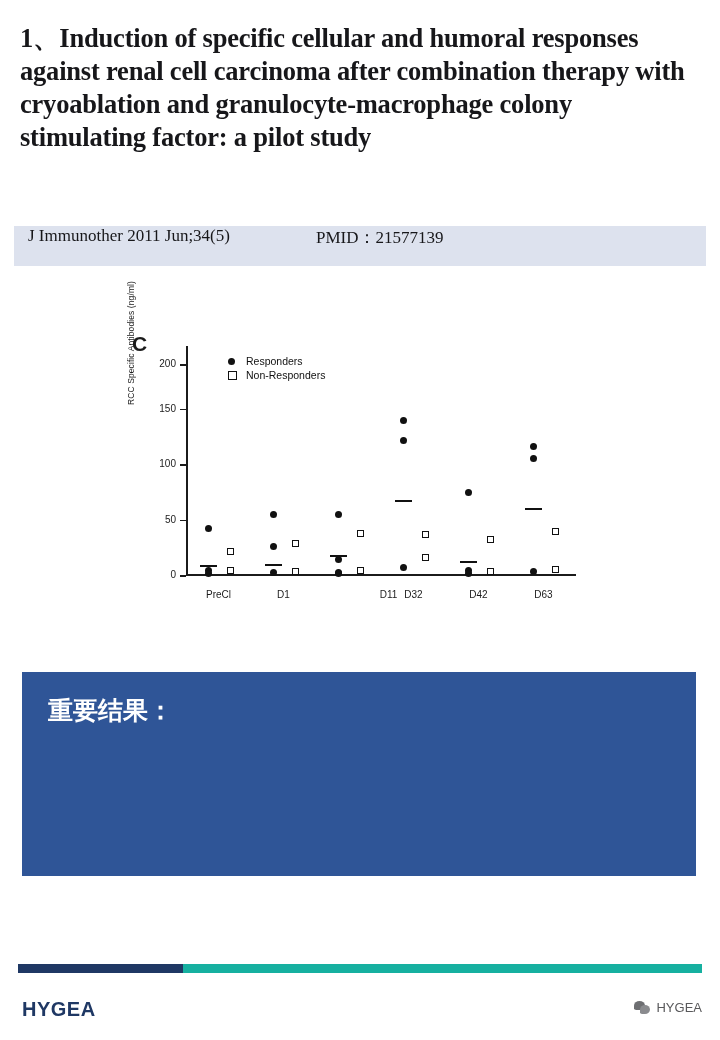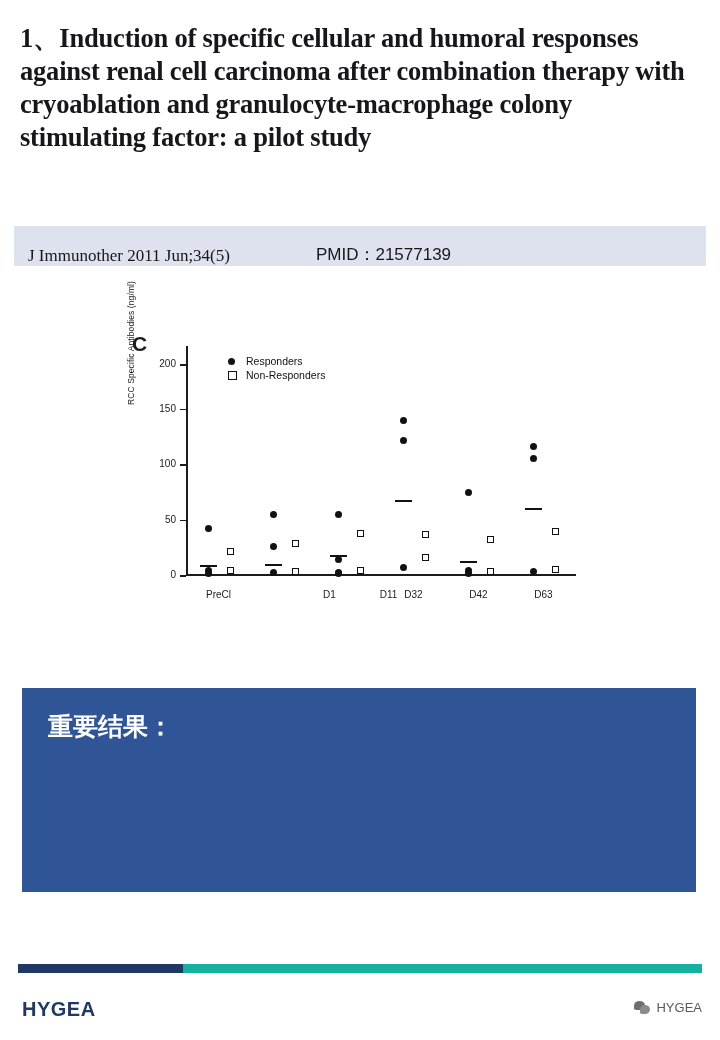--- a/index.html
+++ b/index.html
@@ -31,30 +31,30 @@
 
   
   .citation-bar {
     position: absolute;
     left: 14px;
     top: 226px;
     width: 692px;
     height: 40px;
     background: #dde2ee;
     display: flex;
-    align-items: flex-end;
+    align-items: flex-start;
   }
   .citation-journal {
     font-family: "Liberation Serif", serif;
     font-size: 17px;
     color: #17171a;
     margin-left: 14px;
   }
   .citation-pmid {
-    font-family: Liberation Sans, sans-serif;
+    font-family: Liberation Serif, serif;
     font-size: 17px;
     color: #17171a;
     margin-left: 86px;
   }
 
   
   .figure-wrap {
     position: absolute;
     left: 130px;
     top: 330px;
@@ -177,21 +177,21 @@
     width: 17px;
     height: 2px;
     margin-left: -8.5px;
     background: #111;
   }
 
   
   .result-box {
     position: absolute;
     left: 22px;
-    top: 688px;
+    top: 672px;
     width: 674px;
     height: 204px;
     background: #2f5597;
     box-sizing: border-box;
     padding: 22px 26px 0 26px;
   }
   .result-heading {
     color: #ffffff;
     font-size: 25px;
     font-weight: bold;
@@ -294,21 +294,21 @@
       <div class="ytick" style="top: 118.3px;">
         <span class="ytick-label">100</span>
       </div>
       <div class="ytick" style="top: 62.8px;">
         <span class="ytick-label">150</span>
       </div>
       <div class="ytick" style="top: 7.3px; margin-top: 11px;">
         <span class="ytick-label">200</span>
       </div>
       <div class="xtick-label" style="left: 32.5px;">PreCl</div>
-      <div class="xtick-label" style="left: 97.5px; margin-left: 46px;">D1</div>
+      <div class="xtick-label" style="left: 97.5px;">D1</div>
       <div class="xtick-label" style="left: 162.5px; margin-left: 40px;">D11</div>
       <div class="xtick-label" style="left: 227.5px;">D32</div>
       <div class="xtick-label" style="left: 292.5px;">D42</div>
       <div class="xtick-label" style="left: 357.5px;">D63</div>
       <div class="pt filled" style="left: 22.1px; top: 182.27px;"></div>
       <div class="pt filled" style="left: 22.1px; top: 224.45px;"></div>
       <div class="pt filled" style="left: 22.1px; top: 227.78px;"></div>
       <div class="pt filled" style="left: 87.1px; top: 168.95px;"></div>
       <div class="pt filled" style="left: 87.1px; top: 200.03px;"></div>
       <div class="pt filled" style="left: 87.1px; top: 226.67px;"></div>

